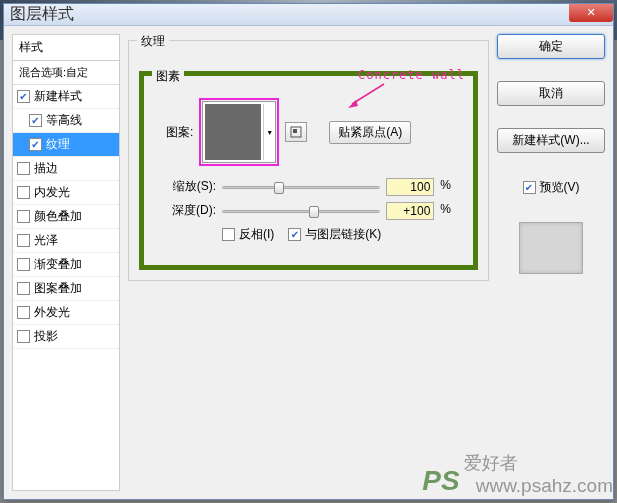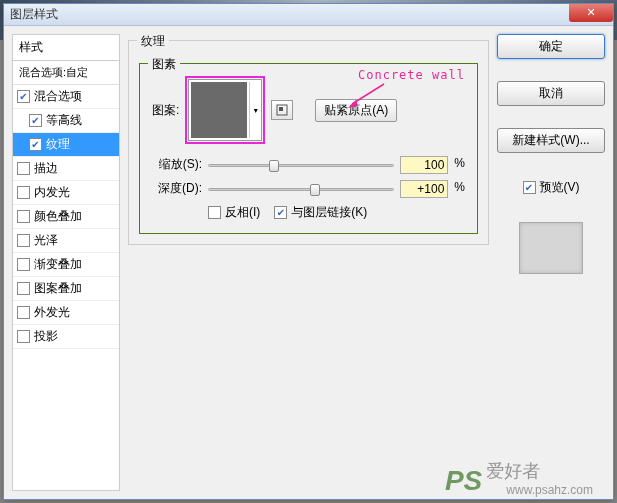--- a/index.html
+++ b/index.html
@@ -1,33 +1,33 @@
 <!DOCTYPE html>
 <html><head>
 <meta charset="utf-8">
 <style>
 * { margin: 0; padding: 0; box-sizing: border-box; font-family: "Microsoft YaHei", SimSun, sans-serif; font-size: 12px; }
 body { width: 617px; height: 503px; background: #888; position: relative; overflow: hidden; }
 .background-img { position: absolute; top: -5px; left: 0; right: 0; height: 45px; background: linear-gradient(120deg,#3a4a5e 0%,#7a8898 30%,#b0bcc8 50%,#8a98a8 70%,#4a5a6e 100%); }
 .dialog { position: absolute; top: 3px; left: 3px; right: 3px; bottom: 3px; background: #f0f0f0; border: 1px solid #6a8ab8; box-shadow: 0 2px 8px rgba(0,0,0,0.3); }
 .titlebar { height: 22px; background: linear-gradient(#e8f0f8,#d0ddf0); display: flex; align-items: center; padding-left: 6px; border-bottom: 1px solid #b0c0d8; position: relative; }
-.titlebar span { font-size: 12px; color: #333; }
+.titlebar span { font-size: 16px; color: #333; }
 .close-btn { position: absolute; right: 0; top: 0; width: 44px; height: 18px; background: linear-gradient(#e88078,#c83028); color: #fff; text-align: center; line-height: 16px; font-size: 11px; border-radius: 0 0 3px 3px; cursor: pointer; }
 .body { display: flex; padding: 8px; gap: 8px; height: calc(100% - 22px); position: relative; }
 .styles-panel { width: 108px; border: 1px solid #ccc; background: #fff; }
 .styles-header { padding: 4px 6px; border-bottom: 1px solid #ccc; }
 .blend-row { padding: 4px 6px; border-bottom: 1px solid #ddd; font-size: 11px; }
 .style-item { display: flex; align-items: center; padding: 3px 4px; gap: 4px; border-bottom: 1px solid #eee; }
 .style-item.indent { padding-left: 16px; }
 .style-item.selected { background: #3399ff; color: #fff; }
 .cb { width: 13px; height: 13px; border: 1px solid #888; background: #fff; display: inline-flex; align-items: center; justify-content: center; font-size: 10px; color: #3366cc; line-height: 1; }
 .main-panel { flex: 1; position: relative; }
 .group { border: 1px solid #ccc; padding: 8px 10px 10px; position: relative; margin-top: 6px; }
 .group-title { position: absolute; top: -8px; left: 8px; background: #f0f0f0; padding: 0 4px; font-size: 12px; }
-.inner-group { border: 1px solid #4d7c0f; padding: 12px; position: relative; margin-top: 14px; }
+.inner-group { border: 5px solid #4d7c0f; padding: 22px; position: relative; margin-top: 22px; }
 .inner-title { position: absolute; top: -8px; left: 8px; background: #f0f0f0; padding: 0 4px; font-size: 12px; }
 .pattern-row { display: flex; align-items: center; gap: 6px; margin-bottom: 12px; }
 .pattern-swatch-wrap { border: 2px solid #e828d8; display: inline-block; padding: 1px; }
 .pattern-swatch { display: flex; align-items: center; border: 1px solid #999; background: #fff; }
 .swatch { width: 56px; height: 56px; background: #6a6a6a; margin: 2px; }
 .dd-arrow { width: 12px; height: 56px; display: flex; align-items: center; justify-content: center; border-left: 1px solid #ccc; font-size: 8px; cursor: pointer; }
 .small-btn { width: 22px; height: 20px; border: 1px solid #999; background: linear-gradient(#fff,#e4e4e4); display: inline-flex; align-items: center; justify-content: center; cursor: pointer; }
 .btn { border: 1px solid #999; background: linear-gradient(#fff,#e4e4e4); padding: 2px 8px; cursor: pointer; border-radius: 2px; font-size: 12px; }
 .slider-row { display: flex; align-items: flex-start; gap: 6px; margin: 6px 0; }
 .slider-label { width: 50px; text-align: right; }
@@ -36,24 +36,24 @@
 .slider-track .thumb { position: absolute; top: 4px; width: 10px; height: 12px; background: linear-gradient(#fff,#ddd); border: 1px solid #888; border-radius: 2px; }
 .num-input { width: 48px; height: 18px; border: 1px solid #aaa; background: #fef9c3; text-align: right; padding: 0 3px; font-size: 12px; }
 .check-row { display: flex; gap: 14px; margin: 6px 0 0 56px; align-items: center; }
 .right-col { width: 108px; display: flex; flex-direction: column; gap: 22px; }
 .rbtn { border: 1px solid #888; background: linear-gradient(#fff,#e0e0e0); padding: 3px 0; text-align: center; cursor: pointer; border-radius: 3px; font-size: 12px; }
 .rbtn.primary { border: 1px solid #3a7ac8; box-shadow: 0 0 3px #6aa0e0; }
 .preview-ck { display: flex; align-items: center; gap: 4px; justify-content: center; margin-top: 4px; }
 .preview-box { width: 64px; height: 52px; background: #d6d6d6; border: 1px solid #aaa; margin: 4px auto 0; box-shadow: inset 0 0 4px rgba(0,0,0,0.15); }
 .annotation { position: absolute; top: 34px; left: 230px; color: #e82898; font-family: monospace; font-size: 12px; letter-spacing: 1px; pointer-events: none; z-index: 10; }
 .arrow-svg { position: absolute; top: 48px; left: 218px; pointer-events: none; z-index: 10; }
-.watermark { position: absolute; bottom: 6px; right: 24px; display: flex; align-items: flex-end; gap: 4px; opacity: 0.85; pointer-events: none; }
+.watermark { position: absolute; bottom: 6px; right: 4px; display: flex; align-items: flex-end; gap: 4px; opacity: 0.85; pointer-events: none; }
 .wm-ps { font-size: 28px; font-weight: bold; color: #5a8a4a; font-style: italic; }
 .wm-ch { font-size: 18px; color: #888; }
-.wm-url { font-size: 12px; color: #888; margin-left: 20px; }
+.wm-url { font-size: 19px; color: #888; margin-left: 12px; }
 .check-item { display: inline-flex; align-items: center; gap: 4px; }
 </style>
 </head>
 <body>
 
 <div class="background-img"></div>
 
 <div class="dialog">
   <div class="titlebar">
     <span>图层样式</span>
@@ -61,21 +61,21 @@
   </div>
 
   <div class="body">
 
     <div class="styles-panel">
       <div class="styles-header">样式</div>
       <div class="blend-row">混合选项:自定</div>
       <div id="style-list">
           <div class="style-item">
             <span class="cb">✔</span>
-            <span>混合选项</span>
+            <span>新建样式</span>
           </div>
           <div class="style-item indent">
             <span class="cb">✔</span>
             <span>等高线</span>
           </div>
           <div class="style-item indent selected">
             <span class="cb">✔</span>
             <span>纹理</span>
           </div>
           <div class="style-item">

